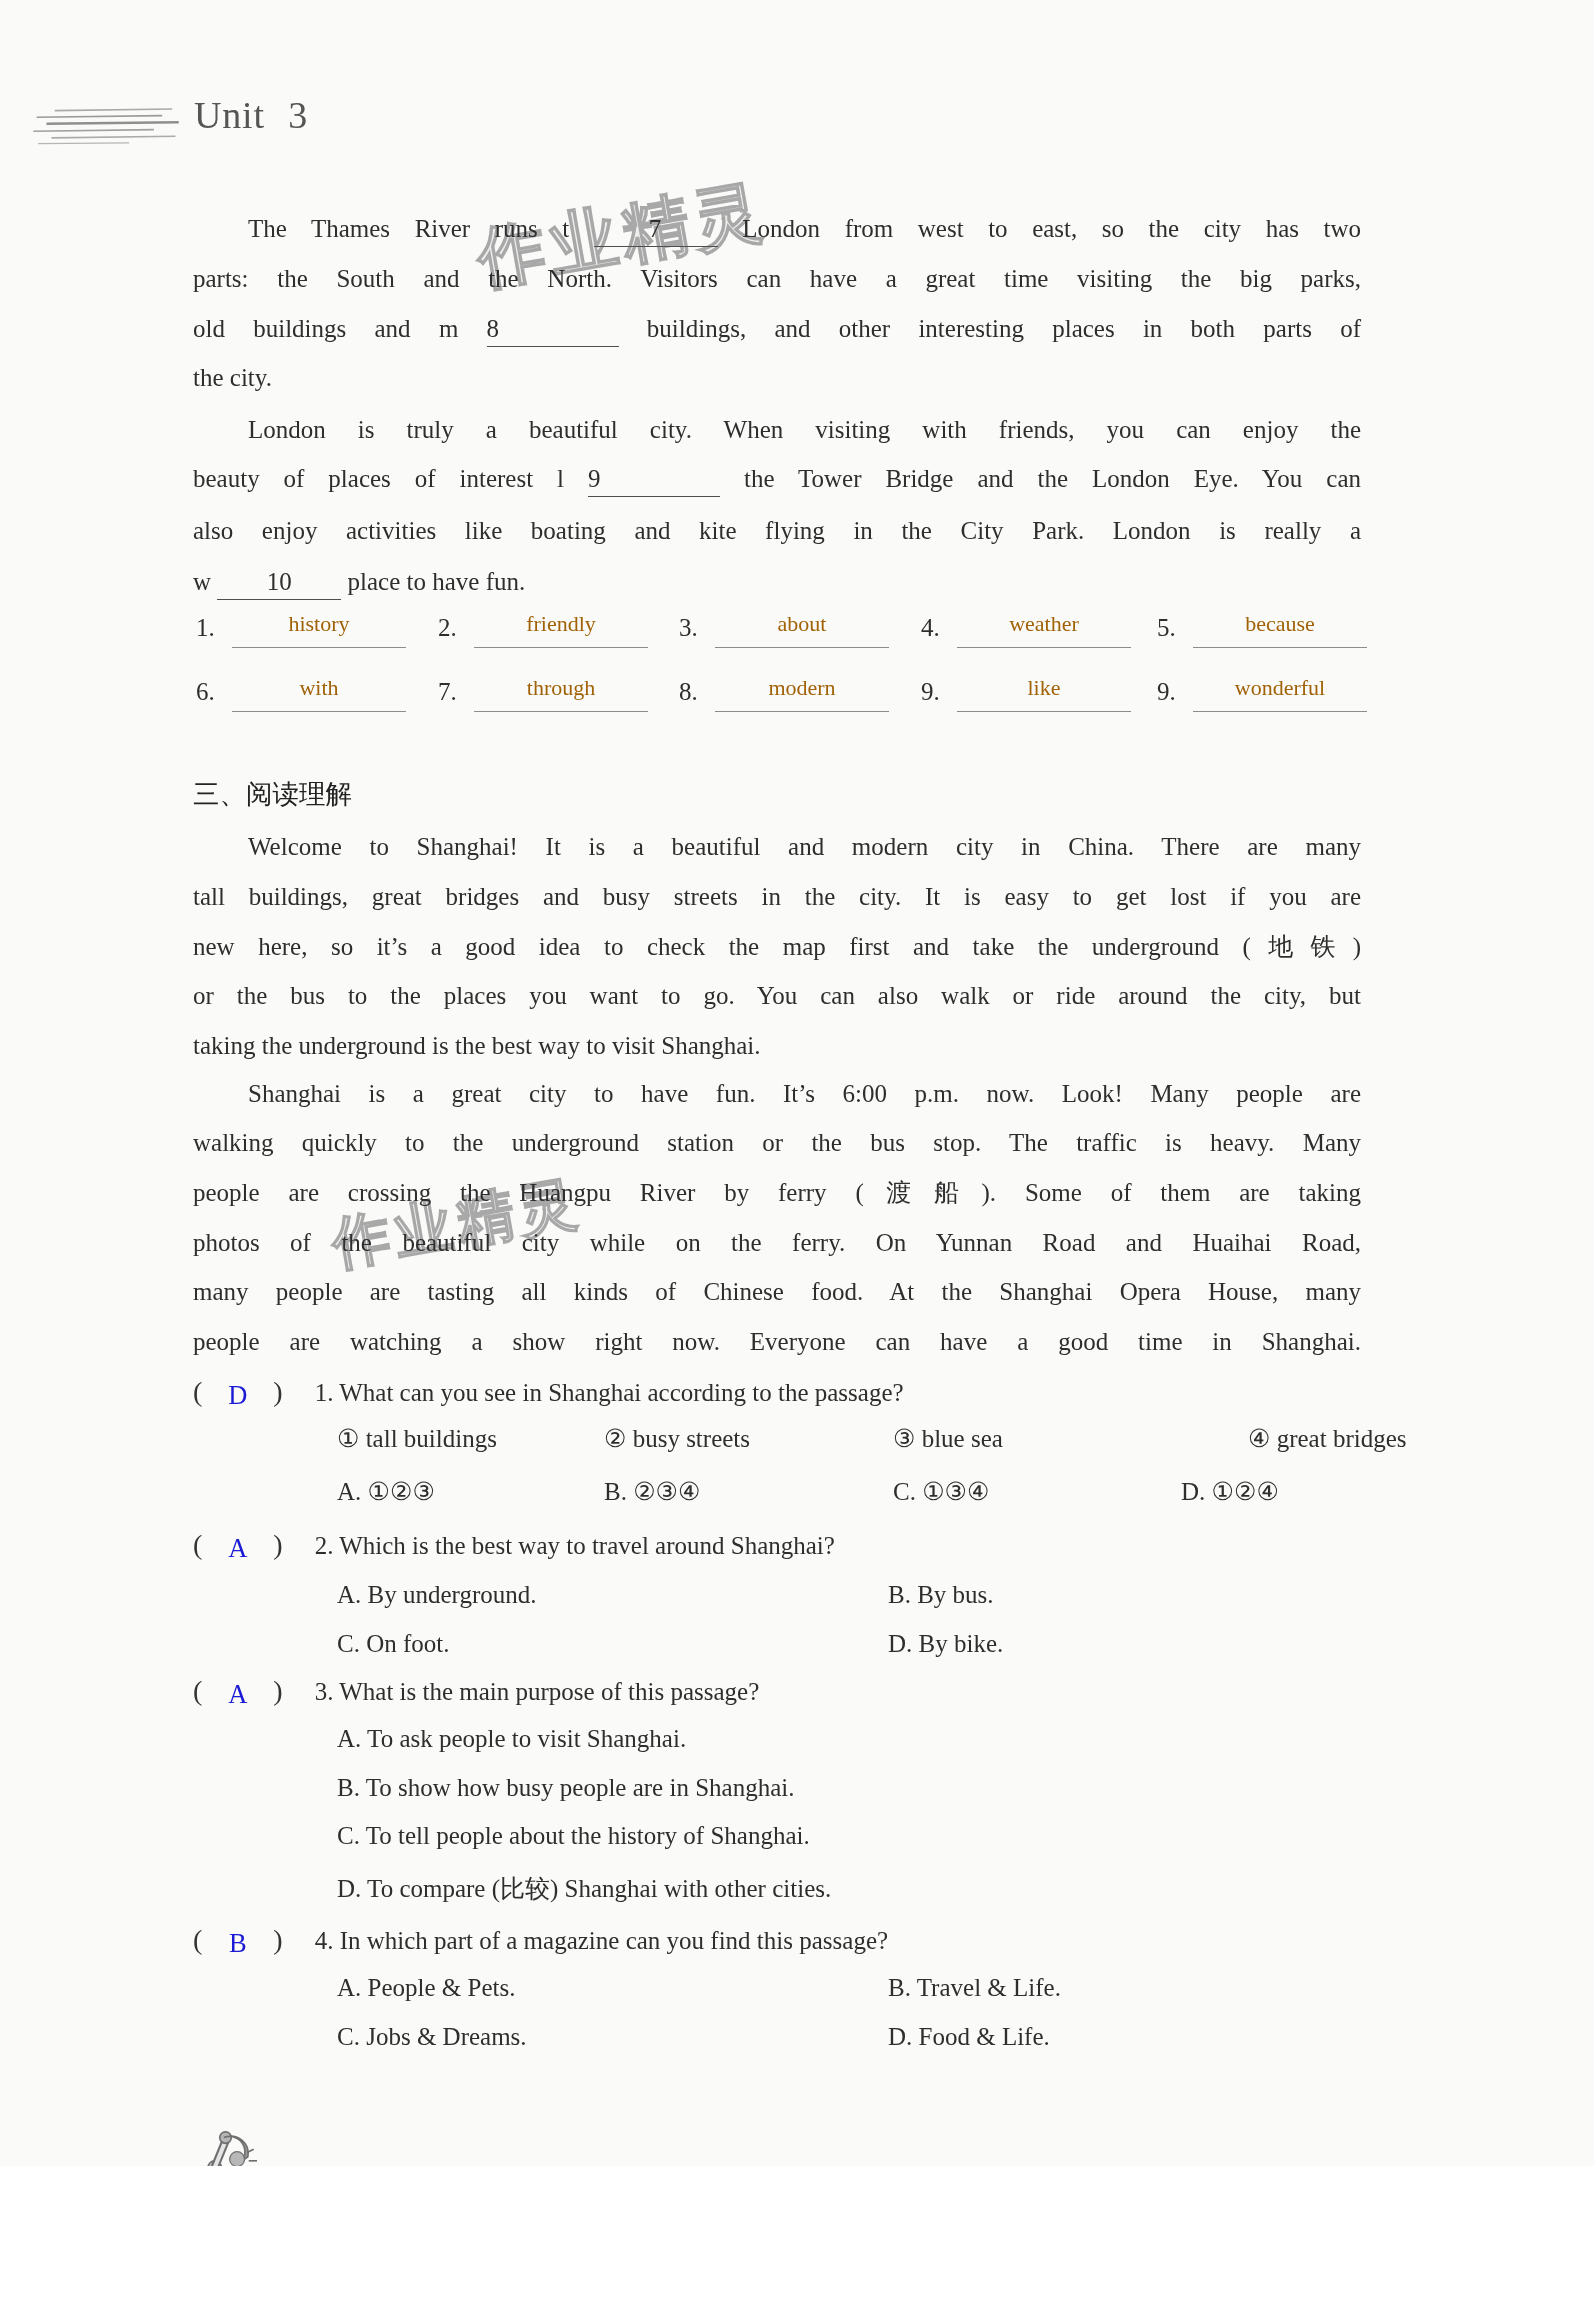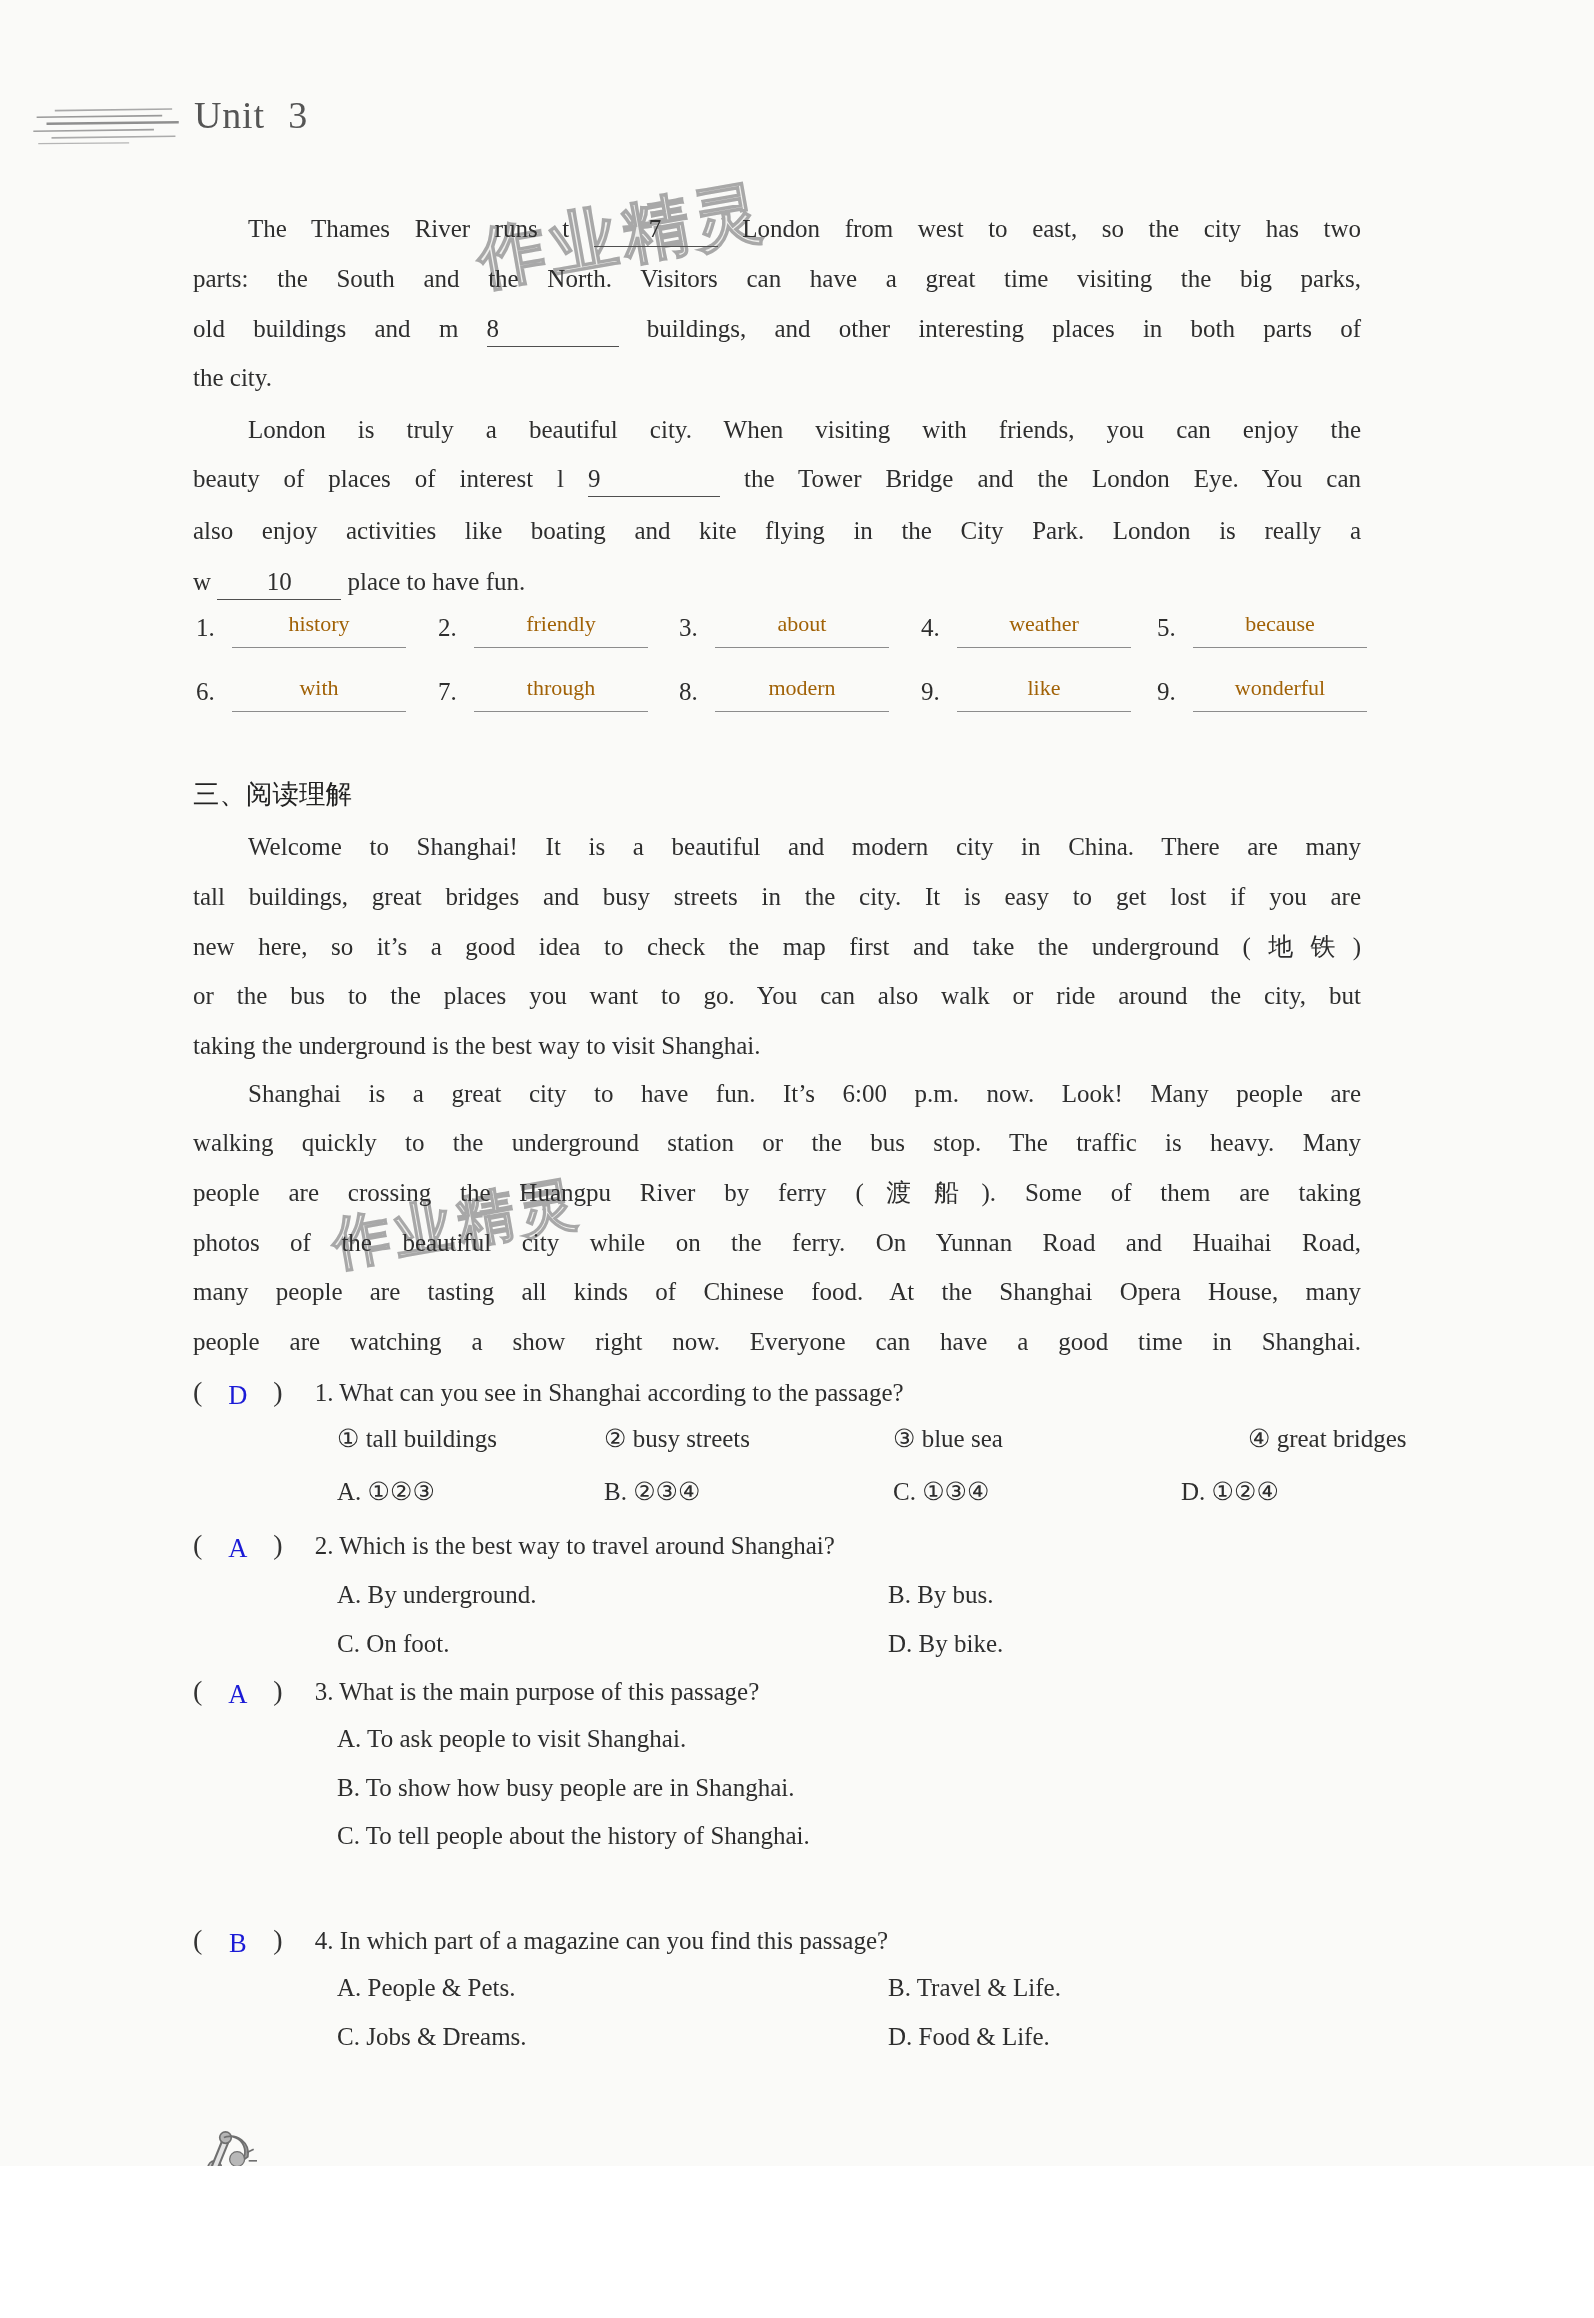--- a/index.html
+++ b/index.html
@@ -142,20 +142,21 @@
   <div class="q-head" style="top:1529px"><span class="q-paren">(</span><span class="q-ans">A</span><span class="q-paren">)</span><span class="q-stem">2. Which is the best way to travel around Shanghai?</span></div>
   <div class="opt" style="left:337px;top:1581px">A. By underground.</div>
   <div class="opt" style="left:888px;top:1581px">B. By bus.</div>
   <div class="opt" style="left:337px;top:1630px">C. On foot.</div>
   <div class="opt" style="left:888px;top:1630px">D. By bike.</div>
 
   <div class="q-head" style="top:1675px"><span class="q-paren">(</span><span class="q-ans">A</span><span class="q-paren">)</span><span class="q-stem">3. What is the main purpose of this passage?</span></div>
   <div class="opt" style="left:337px;top:1725px">A. To ask people to visit Shanghai.</div>
   <div class="opt" style="left:337px;top:1774px">B. To show how busy people are in Shanghai.</div>
   <div class="opt" style="left:337px;top:1822px">C. To tell people about the history of Shanghai.</div>
+  <div class="opt" style="left:337px;top:1872px">D. To compare (比较) Shanghai with other cities.</div>
 
   <div class="q-head" style="top:1924px"><span class="q-paren">(</span><span class="q-ans">B</span><span class="q-paren">)</span><span class="q-stem">4. In which part of a magazine can you find this passage?</span></div>
   <div class="opt" style="left:337px;top:1974px">A. People &amp; Pets.</div>
   <div class="opt" style="left:888px;top:1974px">B. Travel &amp; Life.</div>
   <div class="opt" style="left:337px;top:2023px">C. Jobs &amp; Dreams.</div>
   <div class="opt" style="left:888px;top:2023px">D. Food &amp; Life.</div>
 
   <svg class="lamp" width="83" height="87" viewBox="0 0 100 105">
     <polygon points="12,97 88,97 77,82 23,82" fill="#9b9b9b" stroke="#6f6f6f" stroke-width="2"></polygon>
     <rect x="43" y="69" width="11" height="13" fill="#8b8b8b" stroke="#6f6f6f" stroke-width="1.5"></rect>

